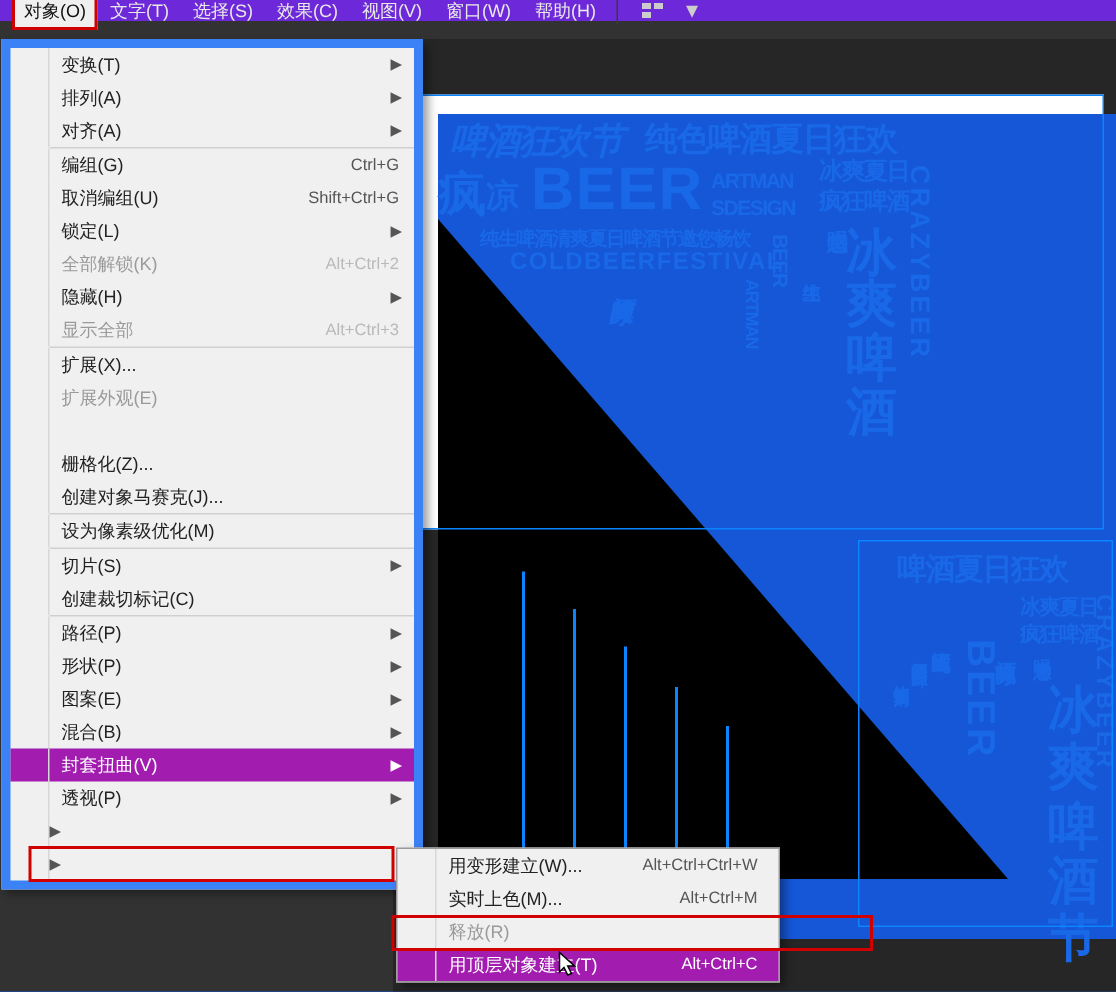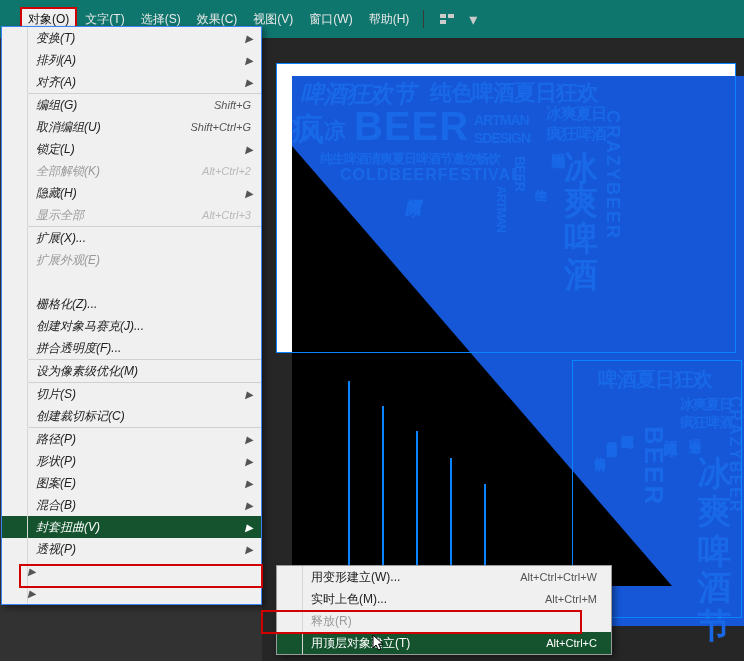--- a/index.html
+++ b/index.html
@@ -1,33 +1,33 @@
 <!DOCTYPE html>
 <html><head>
 <meta charset="utf-8">
 <style>
 * { margin:0; padding:0; box-sizing:border-box; font-family:"Microsoft YaHei",sans-serif; }
 body { width:744px; height:661px; background:#323232; overflow:hidden; position:relative; }
-.menubar { height:38px; background:#0f766e; display:flex; align-items:center; padding:0 20px; position:relative; z-index:10; }
+.menubar { height:14px; background:#6d28d9; display:flex; align-items:center; padding:0 8px; position:relative; z-index:10; }
 .menubar-item { color:#e8e8e8; font-size:12px; padding:4px 8px; cursor:pointer; }
 .menubar-item.active { background:#f0f0f0; color:#111; border:2px solid #d10000; padding:2px 6px; }
 .divider { width:1px; height:18px; background:#3a3a3a; margin:0 6px; }
 .dropdown-icon { width:18px; height:16px; display:inline-flex; align-items:center; justify-content:center; color:#ccc; margin-left:8px; }
-.menu { position:absolute; top:26px; left:1px; width:261px; background:#f0f0f0; border:1px solid #3b82f6; box-shadow:3px 3px 6px rgba(0,0,0,.4); z-index:20;font-style:italic; }
+.menu { position:absolute; top:26px; left:1px; width:281px; background:#f0f0f0; border:6px solid #3b82f6; box-shadow:3px 3px 6px rgba(0,0,0,.4); z-index:20; }
 .menu-row { display:flex; align-items:center; height:22px; font-size:12px; color:#222; position:relative; }
 .menu-row.disabled { color:#9a9a9a; }
-.menu-row.highlight { background:#14532d; color:#fff; }
+.menu-row.highlight { background:#a21caf; color:#fff; }
 .menu-gutter { width:26px; height:100%; border-right:1px solid #d7d7d7; flex-shrink:0; }
 .menu-label { flex:1; padding-left:8px; white-space:nowrap; }
 .menu-shortcut { padding-right:10px; font-size:11px; color:#555; }
 .menu-arrow { padding-right:8px; font-size:10px; color:#555; }
 .menu-row.highlight .menu-shortcut, .menu-row.highlight .menu-arrow { color:#fff; }
 .menu-row.disabled .menu-shortcut { color:#b9b9b9; }
 .sep { height:1px; margin-left:26px; background:#d0d0d0; }
-.submenu { position:absolute; left:276px; top:565px; width:336px; background:#f0f0f0; border:1px solid #9a9a9a; box-shadow:3px 3px 6px rgba(0,0,0,.4); z-index:21; }
+.submenu { position:absolute; left:264px; top:565px; width:256px; background:#f0f0f0; border:1px solid #9a9a9a; box-shadow:3px 3px 6px rgba(0,0,0,.4); z-index:21; }
 .submenu .menu-shortcut { padding-right:14px; }
 .hl-box1 { position:absolute; border:2px solid #d10000; left:19px; top:564px; width:244px; height:24px; z-index:22; pointer-events:none; }
 .hl-box2 { position:absolute; border:2px solid #d10000; left:261px; top:610px; width:321px; height:24px; z-index:22; pointer-events:none; }
 .canvas { position:absolute; left:262px; top:26px; right:0; bottom:0; background:#262626; overflow:hidden; }
 .artboard { position:absolute; left:14px; top:37px; width:460px; height:290px; background:#fff; }
 .blue-fill { position:absolute; left:30px; top:50px; width:560px; height:550px; background:#1557d6; }
 .black-tri { position:absolute; left:30px; top:120px; width:0; height:0; border-right:380px solid transparent; border-bottom:440px solid #000; }
 .typo { position:absolute; color:#1968e8; font-weight:bold; white-space:nowrap; font-family:"SimHei",sans-serif; letter-spacing:-1px; }
 .cursor { position:absolute; left:372px; top:634px; z-index:30; color:#000; font-size:16px; }
 .guide { position:absolute; border:1px solid #0a84ff; pointer-events:none; }
@@ -119,21 +119,21 @@
     </div>
     <div class="menu-row">
       <span class="menu-gutter"></span>
       <span class="menu-label">对齐(A)</span>
       <span class="menu-arrow">▶</span>
     </div>
     <div class="sep"></div>
     <div class="menu-row">
       <span class="menu-gutter"></span>
       <span class="menu-label">编组(G)</span>
-      <span class="menu-shortcut">Shift+G</span>
+      <span class="menu-shortcut">Ctrl+G</span>
     </div>
     <div class="menu-row">
       <span class="menu-gutter"></span>
       <span class="menu-label">取消编组(U)</span>
       <span class="menu-shortcut">Shift+Ctrl+G</span>
     </div>
     <div class="menu-row">
       <span class="menu-gutter"></span>
       <span class="menu-label">锁定(L)</span>
       <span class="menu-arrow">▶</span>
@@ -165,24 +165,20 @@
     <div class="menu-row disabled">
       <span class="menu-gutter"></span>
     </div>
     <div class="menu-row">
       <span class="menu-gutter"></span>
       <span class="menu-label">栅格化(Z)...</span>
     </div>
     <div class="menu-row">
       <span class="menu-gutter"></span>
       <span class="menu-label">创建对象马赛克(J)...</span>
-    </div>
-    <div class="menu-row">
-      <span class="menu-gutter"></span>
-      <span class="menu-label">拼合透明度(F)...</span>
     </div>
     <div class="sep"></div>
     <div class="menu-row">
       <span class="menu-gutter"></span>
       <span class="menu-label">设为像素级优化(M)</span>
     </div>
     <div class="sep"></div>
     <div class="menu-row">
       <span class="menu-gutter"></span>
       <span class="menu-label">切片(S)</span>

